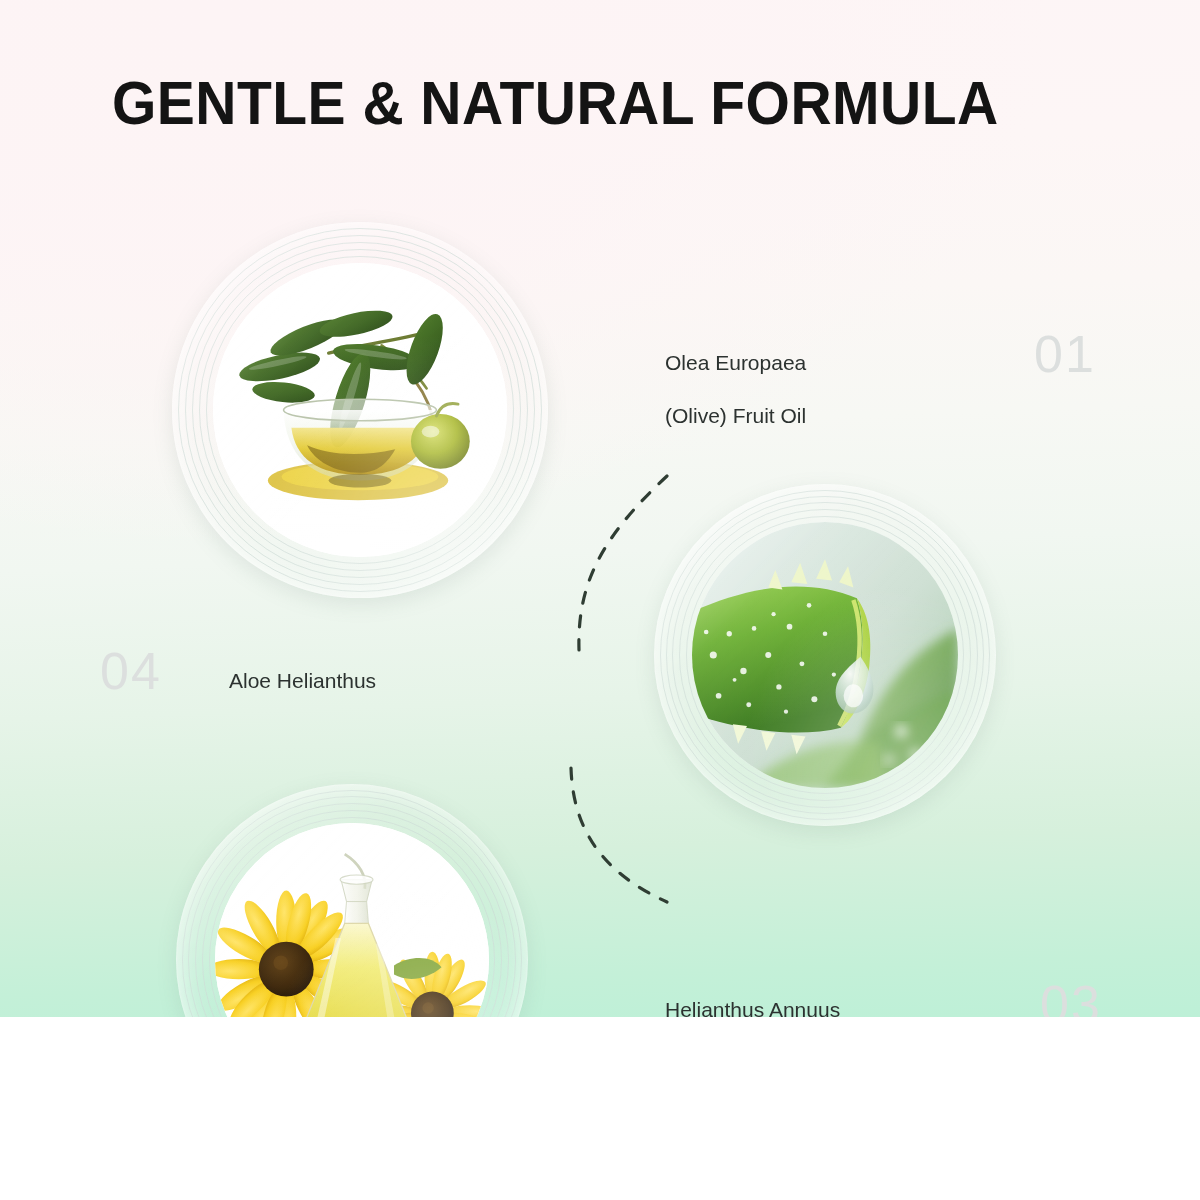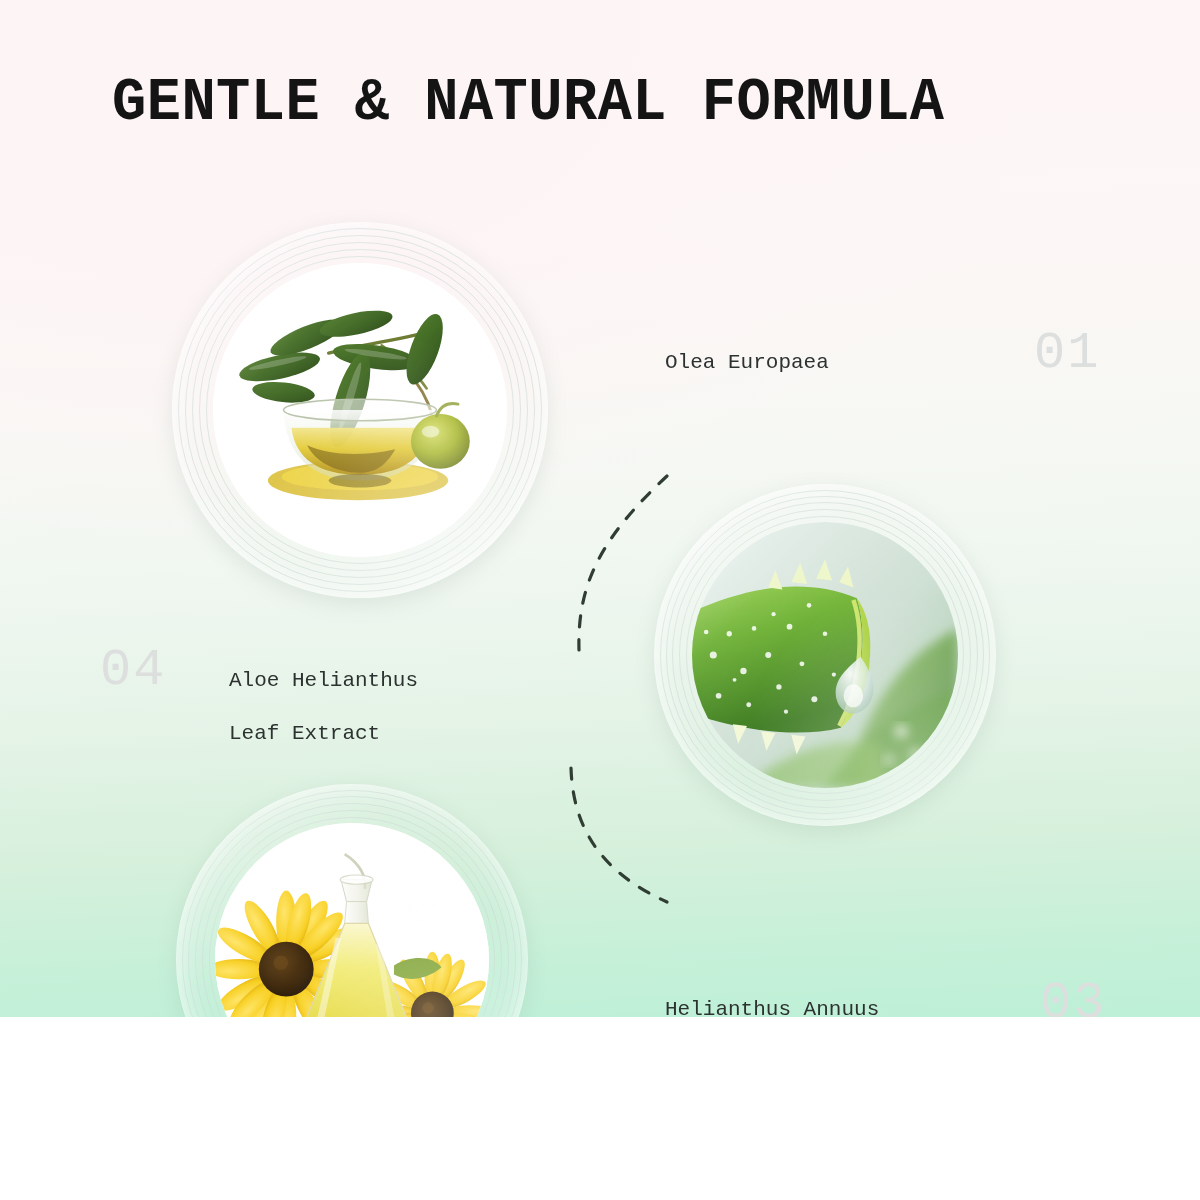--- a/index.html
+++ b/index.html
@@ -5,21 +5,21 @@
   html, body {
     margin: 0;
     padding: 0;
     background: #ffffff;
   }
   #infographic {
     position: relative;
     width: 1200px;
     height: 1017px;
     overflow: hidden;
-    font-family: Liberation Mono, monospace;
+    font-family: Liberation Sans, sans-serif;
     background:
       radial-gradient(120% 90% at 18% 2%, #fdf4f5 0%, rgba(253,244,245,0.85) 26%, rgba(252,248,248,0.0) 58%),
       linear-gradient(178deg,
         #fdf5f6 0%,
         #fdf6f6 16%,
         #fbf7f5 30%,
         #f7f8f4 42%,
         #f1f7f1 54%,
         #e6f4e8 68%,
         #d6f0dc 82%,
@@ -398,27 +398,27 @@
           <ellipse cx="108" cy="260" rx="11" ry="5" transform="rotate(26 108 260)"></ellipse>
           <ellipse cx="82" cy="226" rx="11" ry="5" transform="rotate(6 82 226)"></ellipse>
         </g>
       </svg>
     </div>
     <div class="gloss"></div>
   </div>
 
   <div class="label" style="left:665px; top:323px;">
     <div>Olea Europaea</div>
+    <div>(Olive) Fruit Oil</div>
   </div>
   <div class="num" style="left:1034px; top:328px;">01</div>
 
   <div class="num" style="left:100px; top:645px;">04</div>
   <div class="label" style="left:229px; top:641px;">
     <div>Aloe Helianthus</div>
-    <div>Leaf Extract</div>
   </div>
 
   <div class="label" style="left:665px; top:970px;">
     <div>Helianthus Annuus</div>
   </div>
   <div class="num" style="left:1040px; top:978px;">03</div>
 
 </div>
 
 </body></html>

